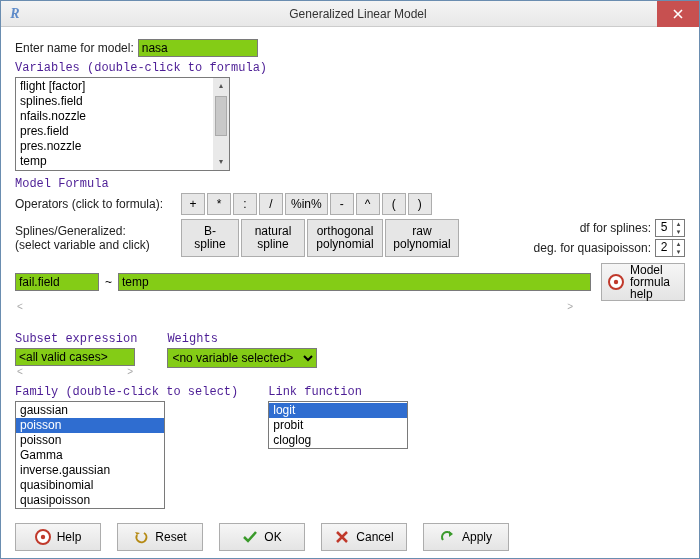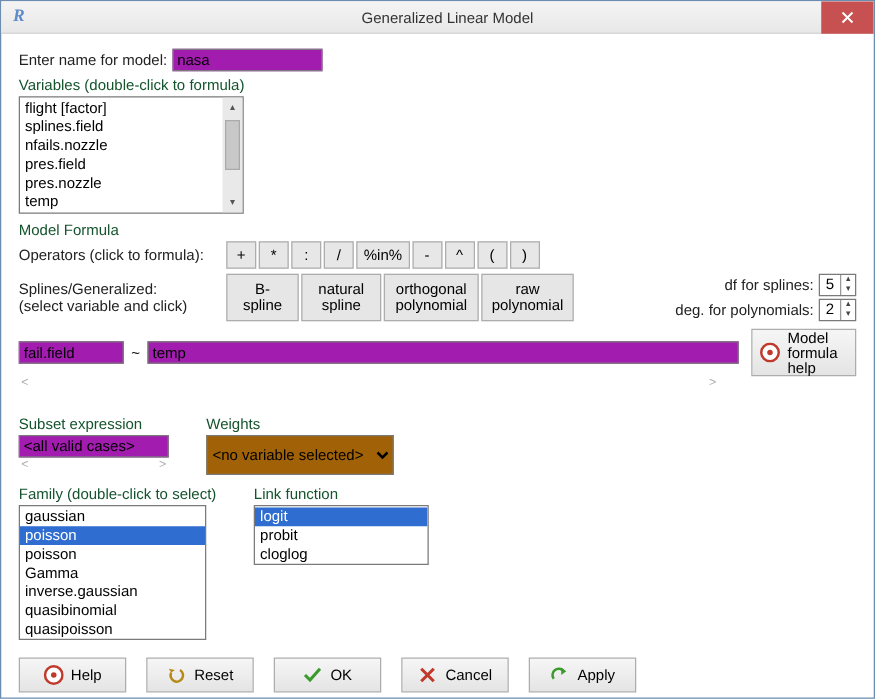--- a/index.html
+++ b/index.html
@@ -34,25 +34,25 @@
   }
   .titlebar .close {
     position:absolute; right:0; top:0; width:42px; height:26px;
     background:#c75050; color:#fff; display:flex;
     align-items:center; justify-content:center; font-size:13px;
   }
   .content {
     padding: 12px 14px 8px 14px;
   }
   .row { display:flex; align-items:center; gap:4px; }
-  .heading { color:#14532d; margin:4px 0 2px 0; }
+  .heading { color:#4c1d95; margin:4px 0 2px 0;font-family:Liberation Mono, monospace; }
   .label { color:#222; }
   input[type=text], .textbox {
     border:1px solid #7a7a7a; height:18px; padding:1px 3px;
-    font-family:inherit; font-size:12px; background:#a21caf;
+    font-family:inherit; font-size:12px; background:#84cc16;
   }
   
   .listbox {
     border:1px solid #7a7a7a; background:#fff;
     overflow:hidden; position:relative;
   }
   .listbox .scroll {
     position:absolute; right:0; top:0; bottom:0; width:16px;
     background:#e9e9e9;
     display:flex; flex-direction:column; justify-content:space-between;
@@ -75,21 +75,21 @@
     display:inline-flex; align-items:center; justify-content:center;
     font-size:12px; line-height:13px;
   }
   .spinner {
     display:inline-flex; border:1px solid #7a7a7a; height:18px;
   }
   .spinner .val { width:16px; text-align:center; }
   .spinner .arrows { width:12px; display:flex; flex-direction:column; border-left:1px solid #999;}
   .spinner .arrows div { flex:1; font-size:7px; line-height:8px; text-align:center; color:#444;}
   select.combo {
-    border:1px solid #7a7a7a; height:32px; font-family:inherit; font-size:12px; background:#a16207;
+    border:1px solid #7a7a7a; height:20px; font-family:inherit; font-size:12px; background:#84cc16;
   }
   
   .btnbar { display:flex; gap:16px; margin-top:14px; }
   .btn {
     border:1px solid #adadad; background:linear-gradient(#f6f6f6,#e4e4e4);
     height:28px; width:86px; display:flex; align-items:center; justify-content:center;
     gap:6px; font-size:12px;
   }
   .btn .ic { width:16px; height:16px; display:inline-flex; align-items:center; justify-content:center;}
   .mfhelp {
@@ -118,21 +118,21 @@
 </div>
 
 <div class="content">
 
   <div class="row" style="margin-bottom:4px">
     <span class="label">Enter name for model:</span>
     <input type="text" class="textbox" style="width: 120px;" value="nasa">
   </div>
 
   <div class="heading">Variables (double-click to formula)</div>
-  <div class="listbox" style="width:180px; height:94px">
+  <div class="listbox" style="width:215px; height:94px">
     <div style="padding:1px 0">
       <div class="listitem">flight [factor]</div>
       <div class="listitem">splines.field</div>
       <div class="listitem">nfails.nozzle</div>
       <div class="listitem">pres.field</div>
       <div class="listitem">pres.nozzle</div>
       <div class="listitem">temp</div>
     </div>
     <div class="scroll">
       <div class="arrow">▴</div>
@@ -178,21 +178,21 @@
         <span class="label">df for splines:</span>
         <div class="spinner">
           <div class="val">5</div>
           <div class="arrows">
               <div>▴</div>
               <div>▾</div>
             </div>
         </div>
       </div>
       <div class="row" style="justify-content:flex-end; gap:4px; margin-top:2px">
-        <span class="label">deg. for polynomials:</span>
+        <span class="label">deg. for quasipoisson:</span>
         <div class="spinner">
           <div class="val">2</div>
           <div class="arrows">
               <div>▴</div>
               <div>▾</div>
             </div>
         </div>
       </div>
     </div>
   </div>

